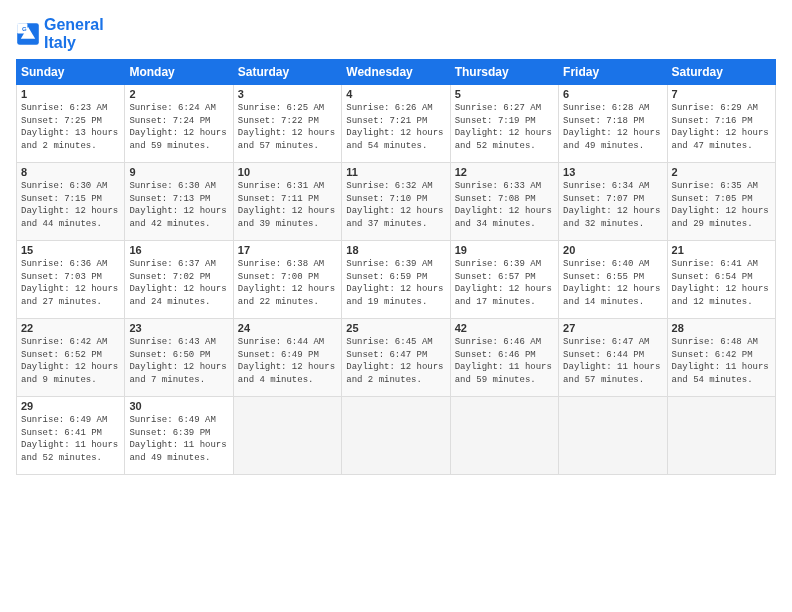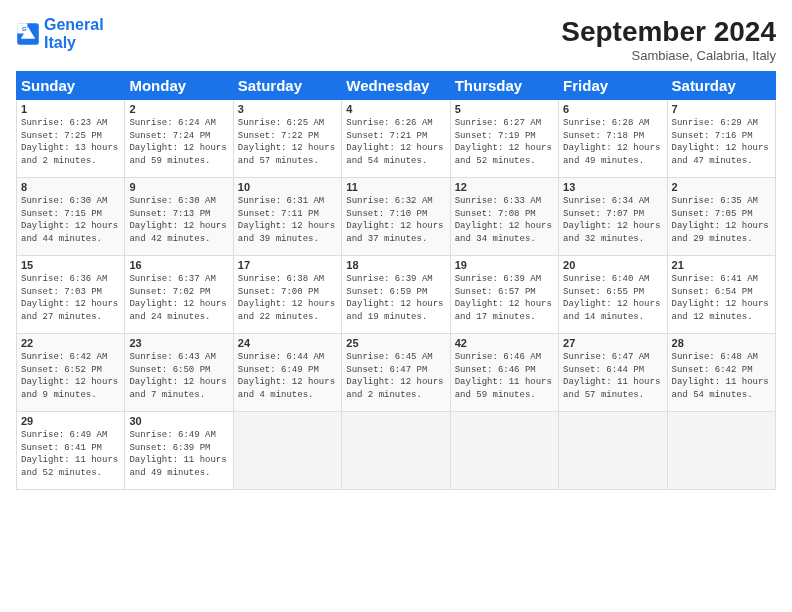--- a/index.html
+++ b/index.html
@@ -53,21 +53,21 @@
       color: #555;
     }
     table {
       width: 100%;
       border-collapse: collapse;
       table-layout: fixed;
     }
     thead tr th {
       background: #1a73e8;
       color: #fff;
-      font-size: 15px;
+      font-size: 12px;
       font-weight: bold;
       padding: 5px 4px;
       text-align: left;
       border: 1px solid #1a73e8;
     }
     tbody tr td {
       vertical-align: top;
       font-size: 9px;
       color: #333;
       padding: 3px 4px;
@@ -107,24 +107,20 @@
         <rect x="2" y="2" width="17" height="17" rx="2" fill="white"></rect>
         <text x="10" y="15" font-size="10" fill="#1a73e8" font-weight="bold">G</text>
       </svg>
       <div>
         <div class="logo-text">
           <span>General</span><br>
           <span>Italy</span>
         </div>
       </div>
     </div>
-    <div class="title-block">
-      <div class="month-title">September 2024</div>
-      <div class="subtitle">Sambiase, Calabria, Italy</div>
-    </div>
   </div>
 
   <table>
     <thead>
       <tr id="header-row">
           <th>Sunday</th>
           <th>Monday</th>
           <th>Saturday</th>
           <th>Wednesday</th>
           <th>Thursday</th>

